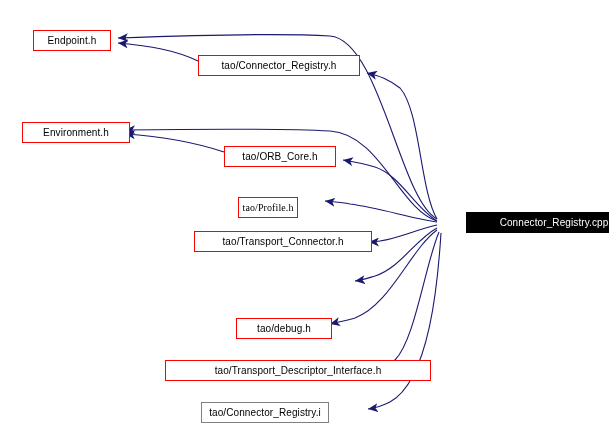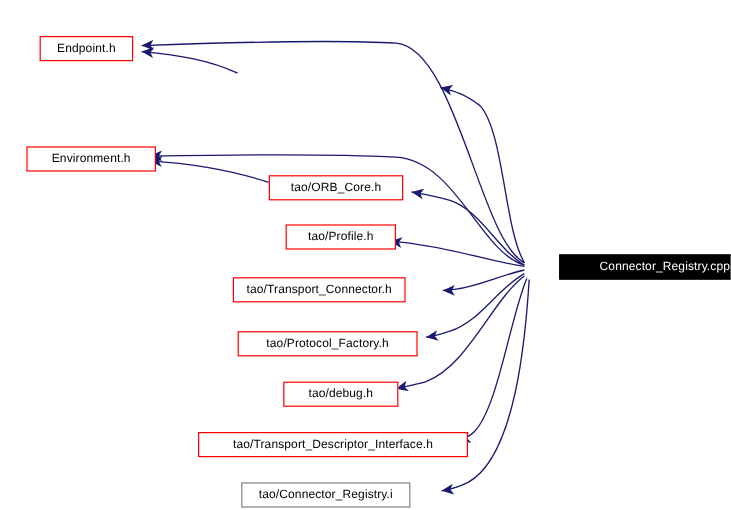--- a/index.html
+++ b/index.html
@@ -77,50 +77,50 @@
         <path d="M 437 230 C 410 250 390 305 355 318 C 345 321 338 322 330 324" marker-end="url(#ah)"></path>
         <path d="M 439 232 C 425 265 415 340 395 360 C 390 365 386 366 382 367" marker-end="url(#ah)"></path>
         <path d="M 441 233 C 438 280 430 380 390 402 C 380 407 375 408 368 409" marker-end="url(#ah)"></path>
       </g>
   </svg>
 
   <div class="gnode" style="left: 33px; top: 30px; width: 78px;">
     <span class="gnode-label">Endpoint.h</span>
   </div>
 
+  <div class="gnode" style="left: 198px; top: 55px; width: 162px;">
+    <span class="gnode-label">tao/Connector_Registry.h</span>
+  </div>
 
   <div class="gnode" style="left: 22px; top: 122px; width: 108px;">
     <span class="gnode-label">Environment.h</span>
   </div>
 
   <div class="gnode" style="left: 224px; top: 146px; width: 112px; align-items: center;">
     <span class="gnode-label">tao/ORB_Core.h</span>
   </div>
 
-  <div class="gnode" style="left: 238px; top: 187px; width: 92px;">
+  <div class="gnode" style="left: 238px; top: 197px; width: 60px; font-family: Liberation Serif, serif;">
     <span class="gnode-label">tao/Profile.h</span>
   </div>
 
-  <div class="gnode" style="left: 194px; top: 231px; width: 144px;">
+  <div class="gnode" style="left: 194px; top: 231px; width: 178px;">
     <span class="gnode-label">tao/Transport_Connector.h</span>
   </div>
 
-  <div class="gnode" style="left: 198px; top: 276px; width: 150px;">
-    <span class="gnode-label">tao/Protocol_Factory.h</span>
-  </div>
 
   <div class="gnode" style="left: 236px; top: 318px; width: 96px;">
     <span class="gnode-label">tao/debug.h</span>
   </div>
 
-  <div class="gnode" style="left: 165px; top: 360px; width: 225px;">
+  <div class="gnode" style="left: 165px; top: 360px; width: 266px;">
     <span class="gnode-label">tao/Transport_Descriptor_Interface.h</span>
   </div>
 
-  <div class="gnode plain" style="left: 201px; top: 402px; width: 141px;">
+  <div class="gnode plain" style="left: 201px; top: 402px; width: 128px;">
     <span class="gnode-label">tao/Connector_Registry.i</span>
   </div>
 
   <div class="gnode root" style="left: 437px; top: 212px; width: 176px; margin-left: 29px;">
     <span class="gnode-label">Connector_Registry.cpp</span>
   </div>
 
 </div>
 
 </body></html>

